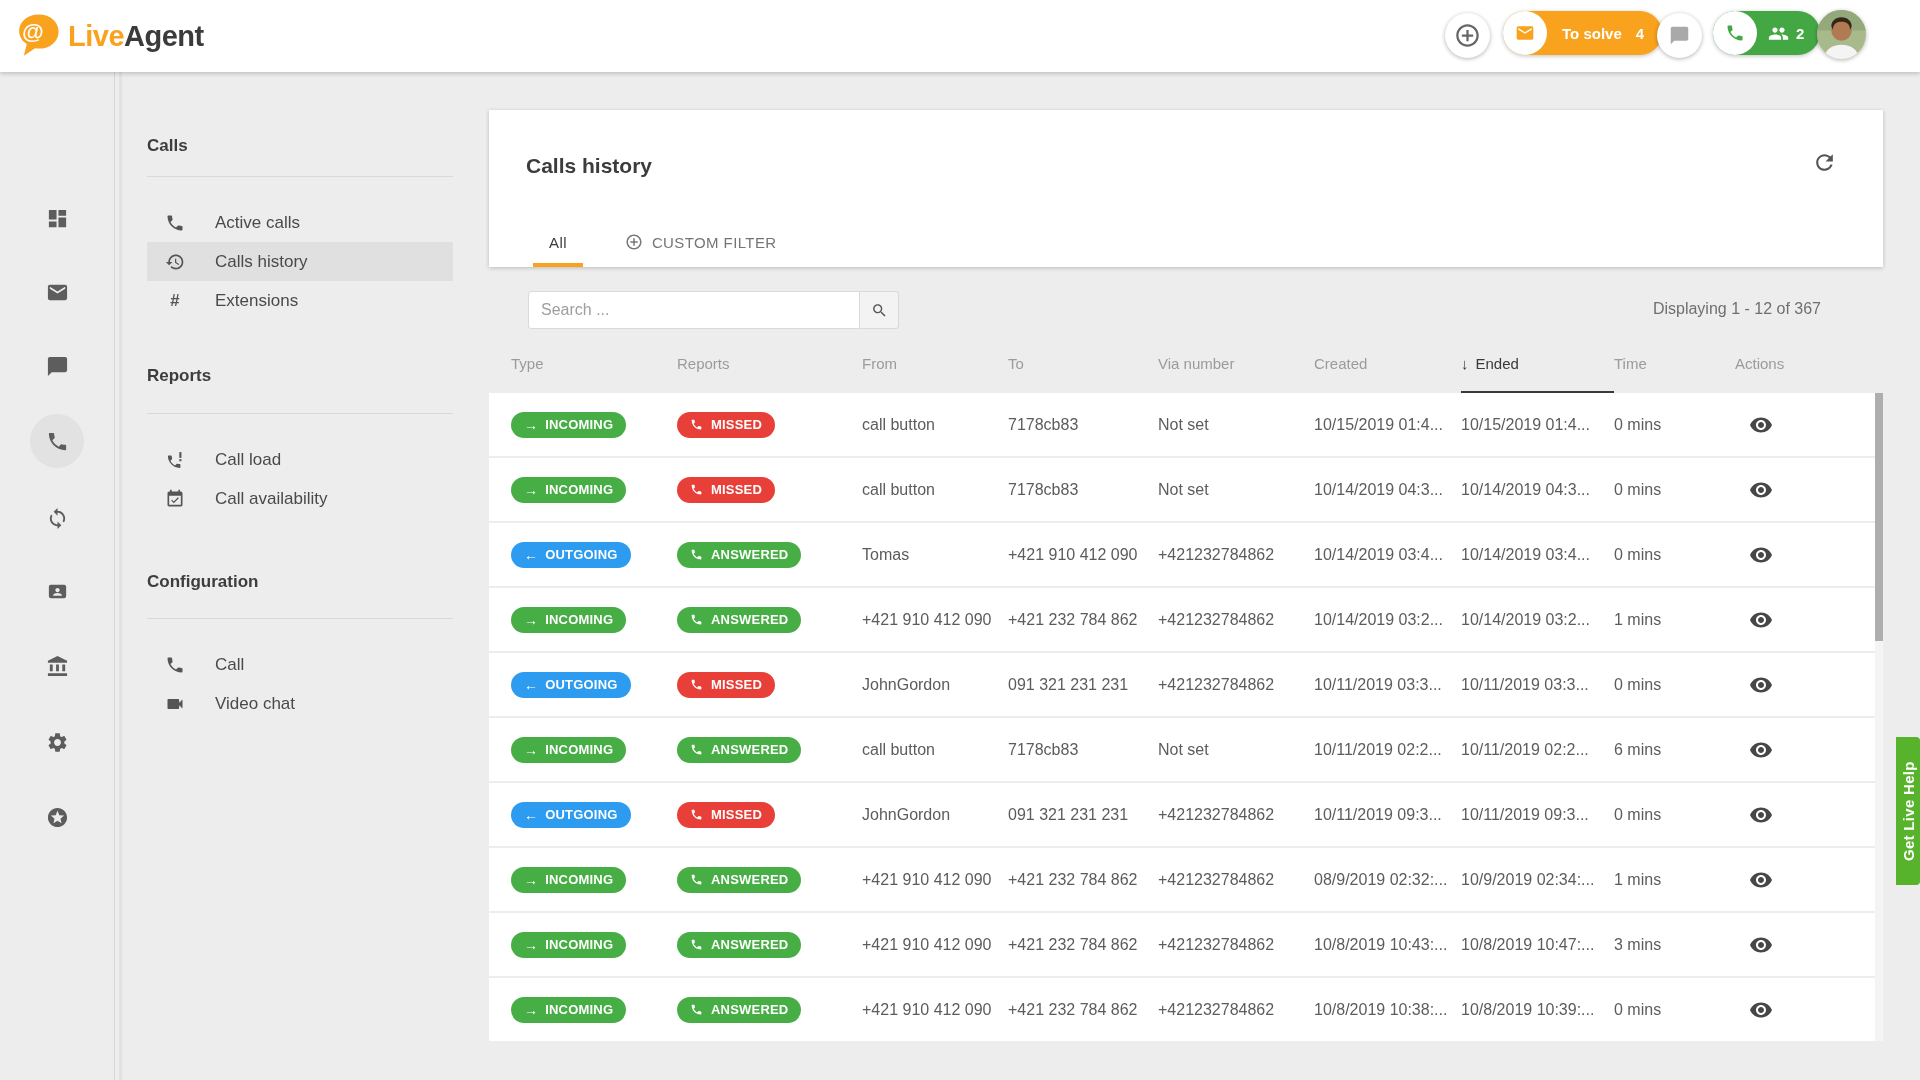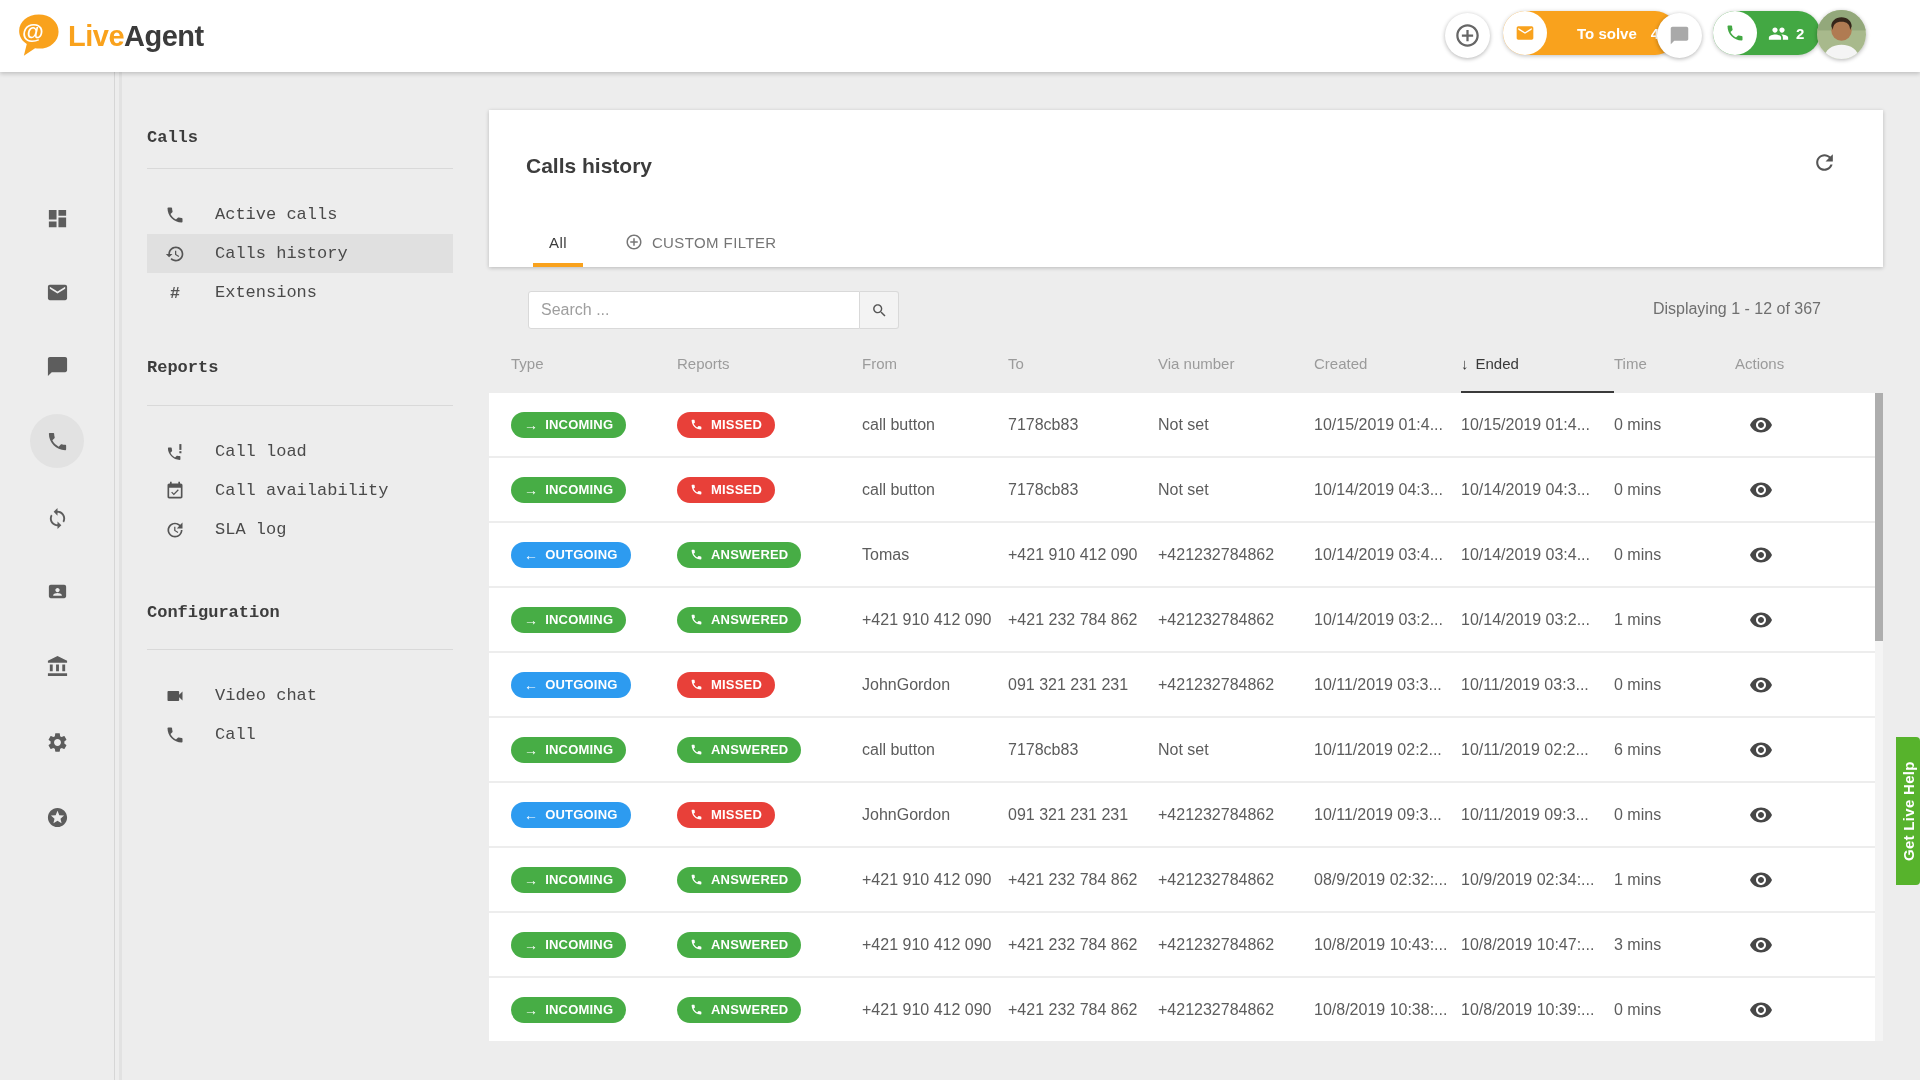--- a/index.html
+++ b/index.html
@@ -22,39 +22,39 @@
   .chat-btn { left:1657px; }
   .chat-btn .icon { width:21px; height:21px; color:#a9a9a9; }
   .pill { position:absolute; top:11px; height:44px; border-radius:22px; display:flex; align-items:center;
           color:#fff; cursor:pointer; box-shadow:0 1px 4px rgba(0,0,0,.25); }
   .tosolve-pill { left:1503px; background:#f9a21d; padding-right:18px; }
   .phone-pill { left:1713px; background:#43a843; padding-right:16px; }
   .pill-circle { width:44px; height:44px; border-radius:50%; background:#fff; display:flex; align-items:center; justify-content:center; flex:none; }
   .pill-circle .icon { width:20px; height:20px; }
   .tosolve-pill .pill-circle .icon { color:#f9a21d; }
   .phone-pill .pill-circle .icon { color:#43a843; }
-  .tosolve-label { font-size:15px; font-weight:bold; margin-left:30px; }
+  .tosolve-label { font-size:15px; font-weight:bold; margin-left:15px; }
   .tosolve-count { font-size:15px; font-weight:bold; margin-left:14px; }
   .people-ic { width:21px; height:21px; color:#fff; margin-left:11px; }
   .phone-count { font-size:15px; font-weight:bold; margin-left:7px; }
   .avatar { position:absolute; left:1817px; top:10px; width:49px; height:49px; border-radius:50%;
             overflow:hidden; cursor:pointer; box-shadow:0 1px 4px rgba(0,0,0,.3); }
   .avatar svg { width:100%; height:100%; }
 
   
   .rail { position:absolute; left:0; top:72px; width:114px; bottom:0; }
   .rail-divider { position:absolute; left:114px; top:72px; bottom:0; width:1px; background:#d6d6d6; }
   .rail-divider2 { position:absolute; left:119px; top:72px; bottom:0; width:3px; background:#e2e2e2; }
   .rail-item { position:absolute; left:30px; width:54px; height:54px; border-radius:50%;
                display:flex; align-items:center; justify-content:center; cursor:pointer; }
   .rail-item.active { background:#e2e2e2; }
   .rail-item .icon { width:23px; height:23px; color:#5d5d5d; }
 
   
-  .menu { position:absolute; left:123px; top:76px; width:330px; bottom:0; padding-left:24px;font-family:Liberation Mono, monospace; }
+  .menu { position:absolute; left:123px; top:84px; width:330px; bottom:0; padding-left:24px; }
   .menu-title { font-size:17px; font-weight:bold; color:#3d3d3d; height:20px; }
   .menu-hr { height:1px; background:#d9d9d9; width:306px; }
   .menu-item { width:306px; height:39px; display:flex; align-items:center; padding-left:18px; cursor:pointer; color:#4a4a4a; }
   .menu-item.active { background:#e0e0e0; }
   .menu-item .icon { width:20px; height:20px; color:#555; flex:none; }
   .menu-item .lbl { margin-left:30px; font-size:17px; }
 
   
   .card { position:absolute; left:489px; top:110px; width:1394px; height:157px; background:#fff;
           box-shadow:0 1px 4px rgba(0,0,0,.22); z-index:5; }
@@ -287,48 +287,40 @@
         <span class="lbl">Call load</span>
       </div>
       <div class="menu-item">
         <span class="icon">
           <svg viewBox="0 0 24 24">
             <path fill="currentColor" d="M16.53 11.06L15.47 10l-4.88 4.88-2.12-2.12-1.06 1.06L10.59 17l5.94-5.94zM19 3h-1V1h-2v2H8V1H6v2H5c-1.11 0-1.99.9-1.99 2L3 19c0 1.1.89 2 2 2h14c1.1 0 2-.9 2-2V5c0-1.1-.9-2-2-2zm0 16H5V8h14v11z"></path>
           </svg>
         </span>
         <span class="lbl">Call availability</span>
       </div>
-      <div class="menu-item">
-        <span class="icon">
-          <svg viewBox="0 0 24 24">
-            <path fill="currentColor" d="M21 10.12h-6.78l2.74-2.82c-2.73-2.7-7.15-2.8-9.88-.1-2.73 2.71-2.73 7.08 0 9.79s7.15 2.71 9.88 0C18.32 15.65 19 14.08 19 12.1h2c0 1.98-.88 4.55-2.64 6.29-3.51 3.48-9.21 3.48-12.72 0-3.5-3.47-3.53-9.11-.02-12.58s9.14-3.47 12.65 0L21 3v7.12zM12.5 8v4.25l3.5 2.08-.72 1.21L11 13V8h1.5z"></path>
-          </svg>
-        </span>
-        <span class="lbl">SLA log</span>
-      </div>
     </div>
     <div style="height: 26px;"></div>
     <div class="menu-title" style="margin-top: 28px;">Configuration</div>
     <div class="menu-hr" style="margin-top: 26px;"></div>
     <div style="margin-top: 26px;">
       <div class="menu-item">
         <span class="icon">
           <svg viewBox="0 0 24 24">
+            <path fill="currentColor" d="M6.62 10.79c1.44 2.83 3.76 5.14 6.59 6.59l2.2-2.2c.27-.27.67-.36 1.02-.24 1.12.37 2.33.57 3.57.57.55 0 1 .45 1 1V20c0 .55-.45 1-1 1-9.39 0-17-7.61-17-17 0-.55.45-1 1-1h3.5c.55 0 1 .45 1 1 0 1.25.2 2.45.57 3.57.11.35.03.74-.25 1.02l-2.2 2.2z"></path>
+          </svg>
+        </span>
+        <span class="lbl">Call</span>
+      </div>
+      <div class="menu-item">
+        <span class="icon">
+          <svg viewBox="0 0 24 24">
             <path fill="currentColor" d="M17 10.5V7c0-.55-.45-1-1-1H4c-.55 0-1 .45-1 1v10c0 .55.45 1 1 1h12c.55 0 1-.45 1-1v-3.5l4 4v-11l-4 4z"></path>
           </svg>
         </span>
         <span class="lbl">Video chat</span>
-      </div>
-      <div class="menu-item">
-        <span class="icon">
-          <svg viewBox="0 0 24 24">
-            <path fill="currentColor" d="M6.62 10.79c1.44 2.83 3.76 5.14 6.59 6.59l2.2-2.2c.27-.27.67-.36 1.02-.24 1.12.37 2.33.57 3.57.57.55 0 1 .45 1 1V20c0 .55-.45 1-1 1-9.39 0-17-7.61-17-17 0-.55.45-1 1-1h3.5c.55 0 1 .45 1 1 0 1.25.2 2.45.57 3.57.11.35.03.74-.25 1.02l-2.2 2.2z"></path>
-          </svg>
-        </span>
-        <span class="lbl">Call</span>
       </div>
     </div>
   </div>
 
 <div class="card">
   <div class="card-title">Calls history</div>
   <span class="refresh-btn icon">
       <svg viewBox="0 0 24 24">
         <path fill="currentColor" d="M17.65 6.35C16.2 4.9 14.21 4 12 4c-4.42 0-7.99 3.58-7.99 8s3.57 8 7.99 8c3.73 0 6.84-2.55 7.73-6h-2.08c-.82 2.33-3.04 4-5.65 4-3.31 0-6-2.69-6-6s2.69-6 6-6c1.66 0 3.14.69 4.22 1.78L13 11h7V4l-2.35 2.35z"></path>
       </svg>

